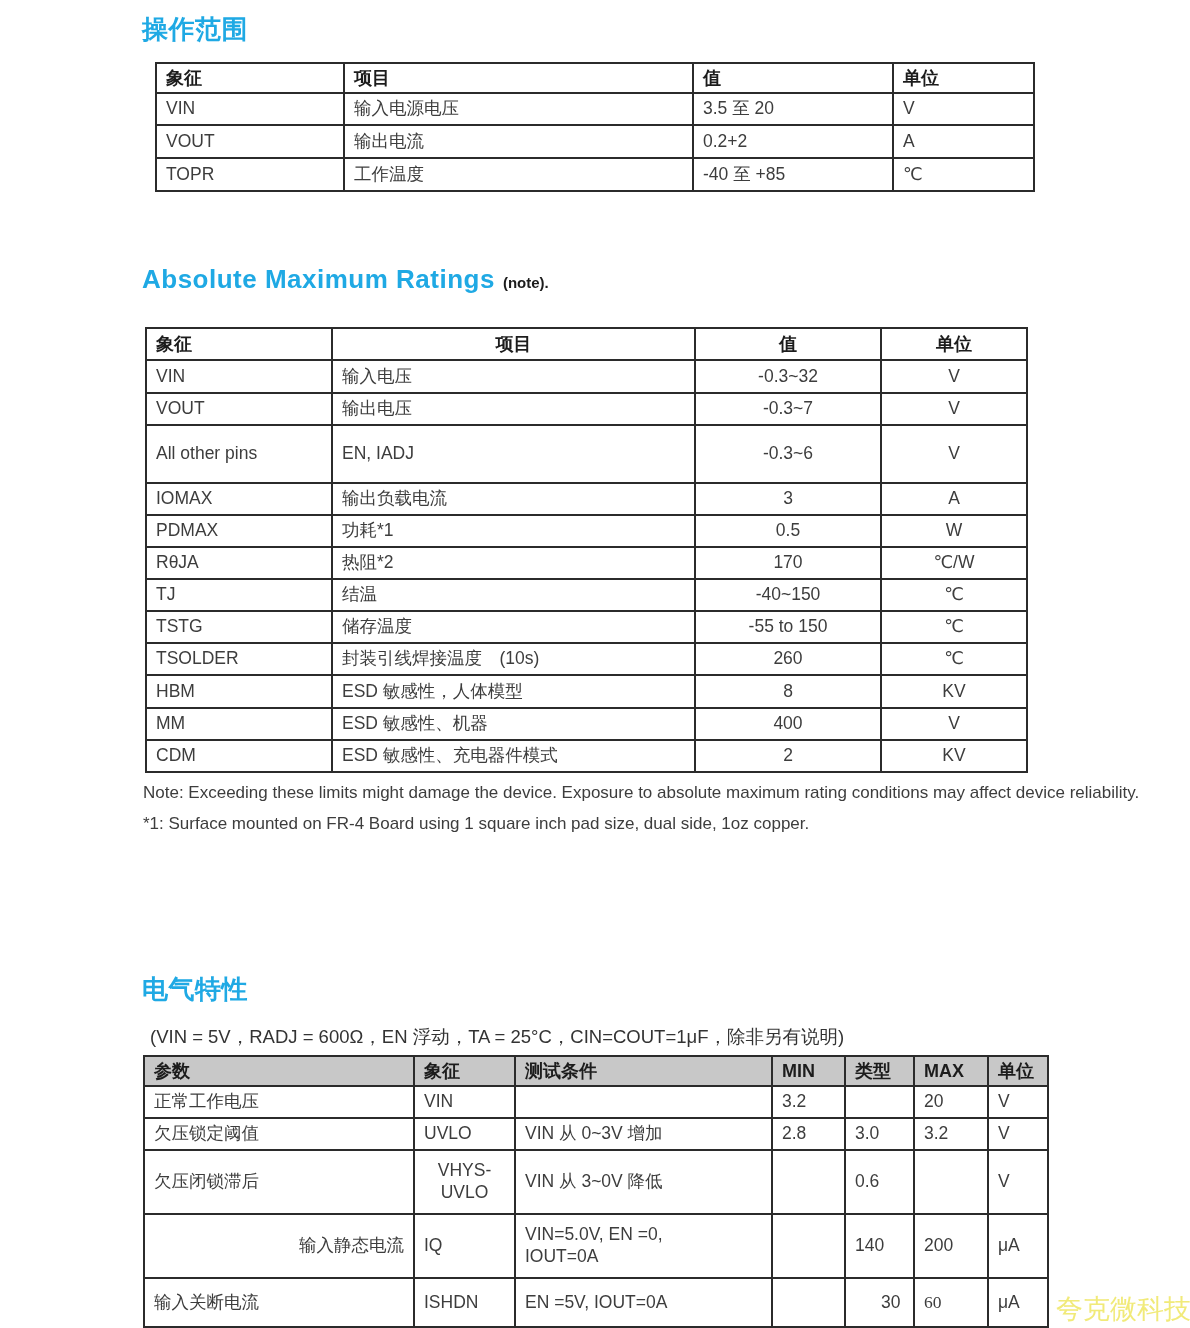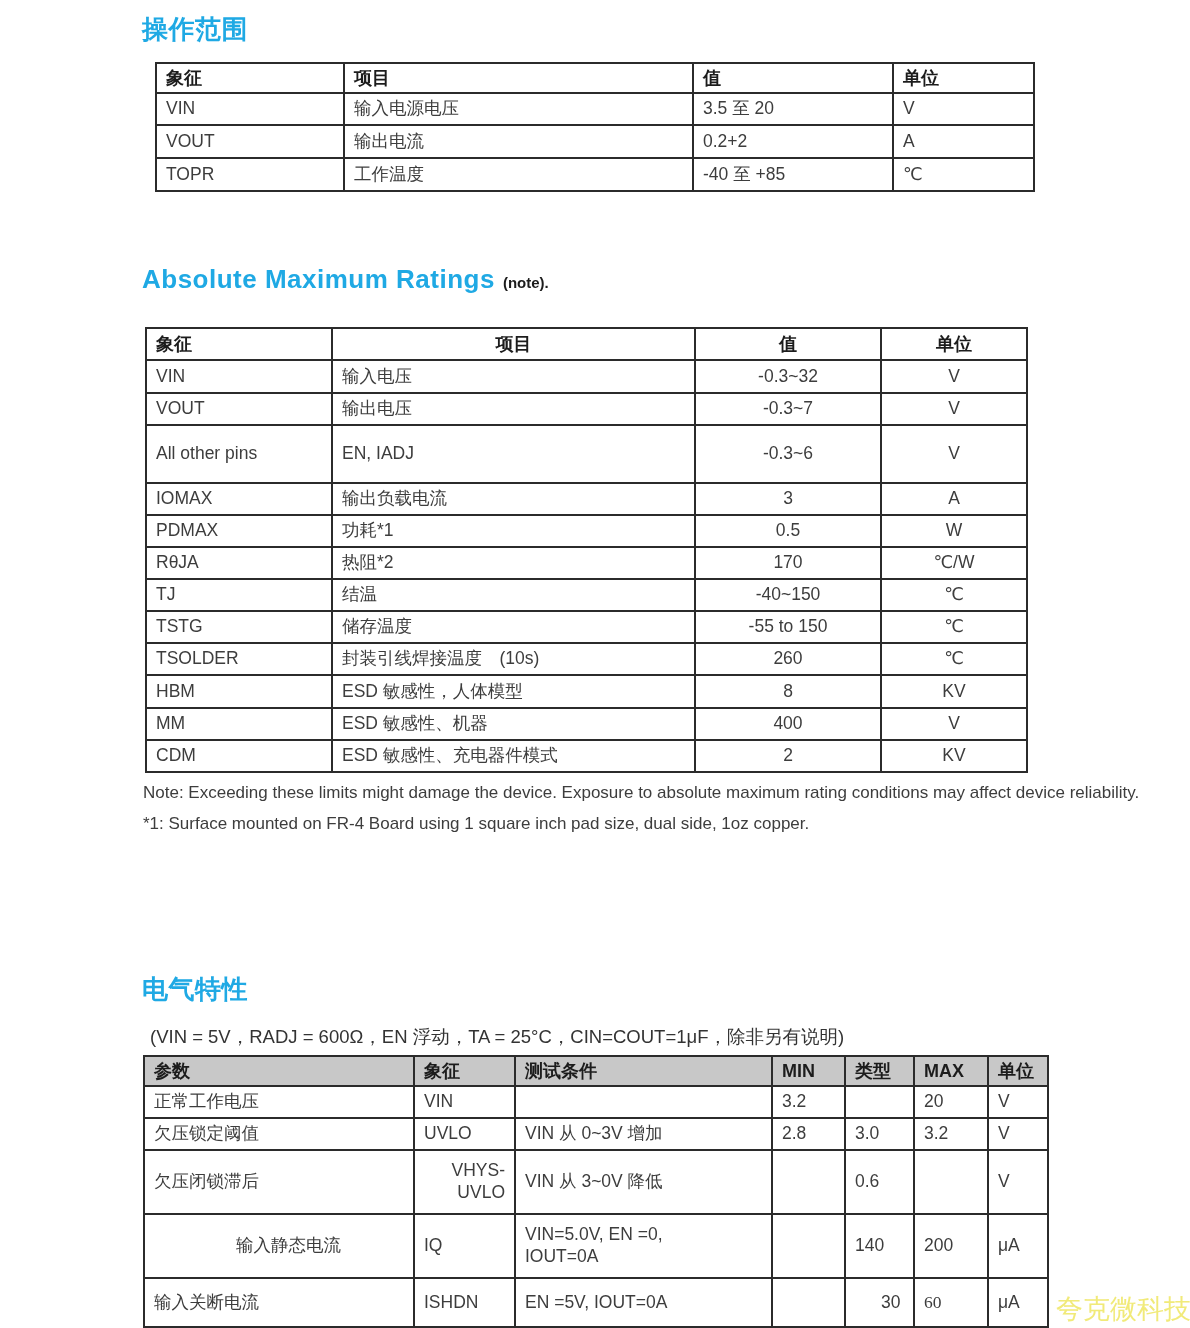--- a/index.html
+++ b/index.html
@@ -268,30 +268,30 @@
           <td style="text-align: left;">欠压锁定阈值</td>
           <td style="text-align: left;">UVLO</td>
           <td style="text-align: left;">VIN 从 0~3V 增加</td>
           <td style="text-align: left;">2.8</td>
           <td style="text-align: left;">3.0</td>
           <td style="text-align: left;">3.2</td>
           <td style="text-align: left;">V</td>
         </tr>
         <tr style="height: 64px;">
           <td style="text-align: left;">欠压闭锁滞后</td>
-          <td style="text-align: right;">VHYS-
+          <td style="text-align: center;">VHYS-
 UVLO</td>
           <td style="text-align: left;">VIN 从 3~0V 降低</td>
           <td style="text-align: left;"></td>
           <td style="text-align: left;">0.6</td>
           <td style="text-align: left;"></td>
           <td style="text-align: left;">V</td>
         </tr>
         <tr style="height: 64px;">
-          <td style="text-align: center; padding-left: 28px;">输入静态电流</td>
+          <td style="text-align: right; padding-left: 28px;">输入静态电流</td>
           <td style="text-align: left;">IQ</td>
           <td style="text-align: left;">VIN=5.0V, EN =0,
 IOUT=0A</td>
           <td style="text-align: left;"></td>
           <td style="text-align: left; border-radius: 19px;">140</td>
           <td style="text-align: left;">200</td>
           <td style="text-align: left;">μA</td>
         </tr>
         <tr style="height: 49px;">
           <td style="text-align: left;">输入关断电流</td>

